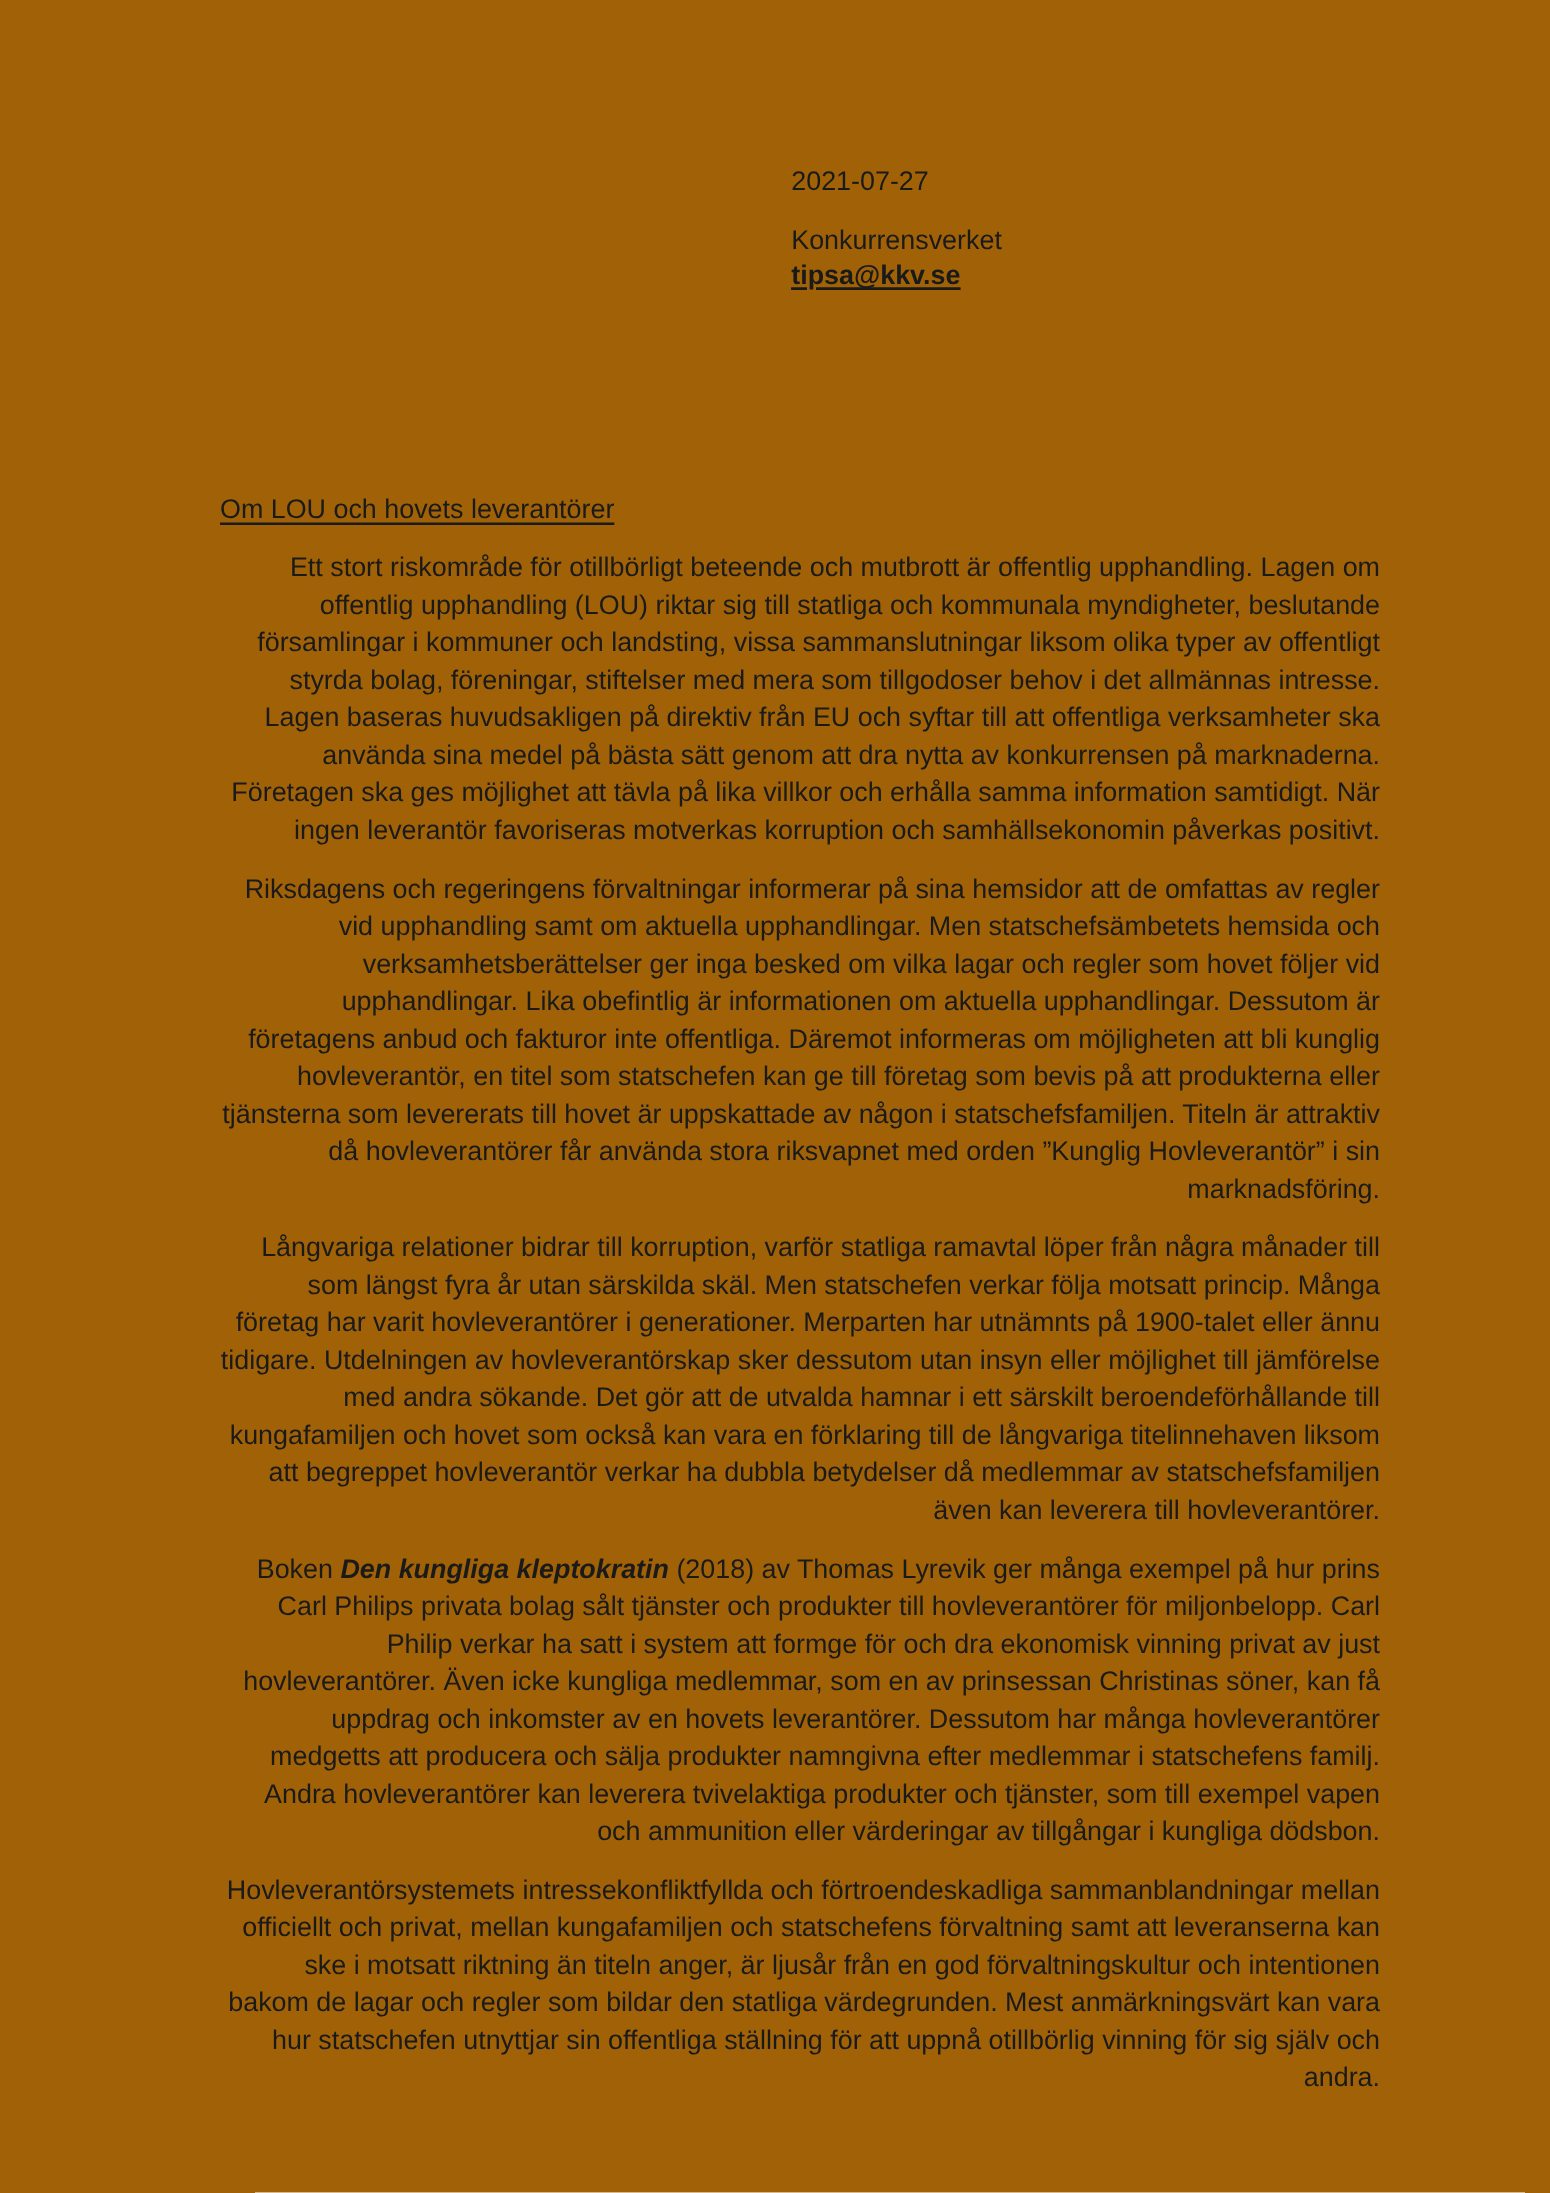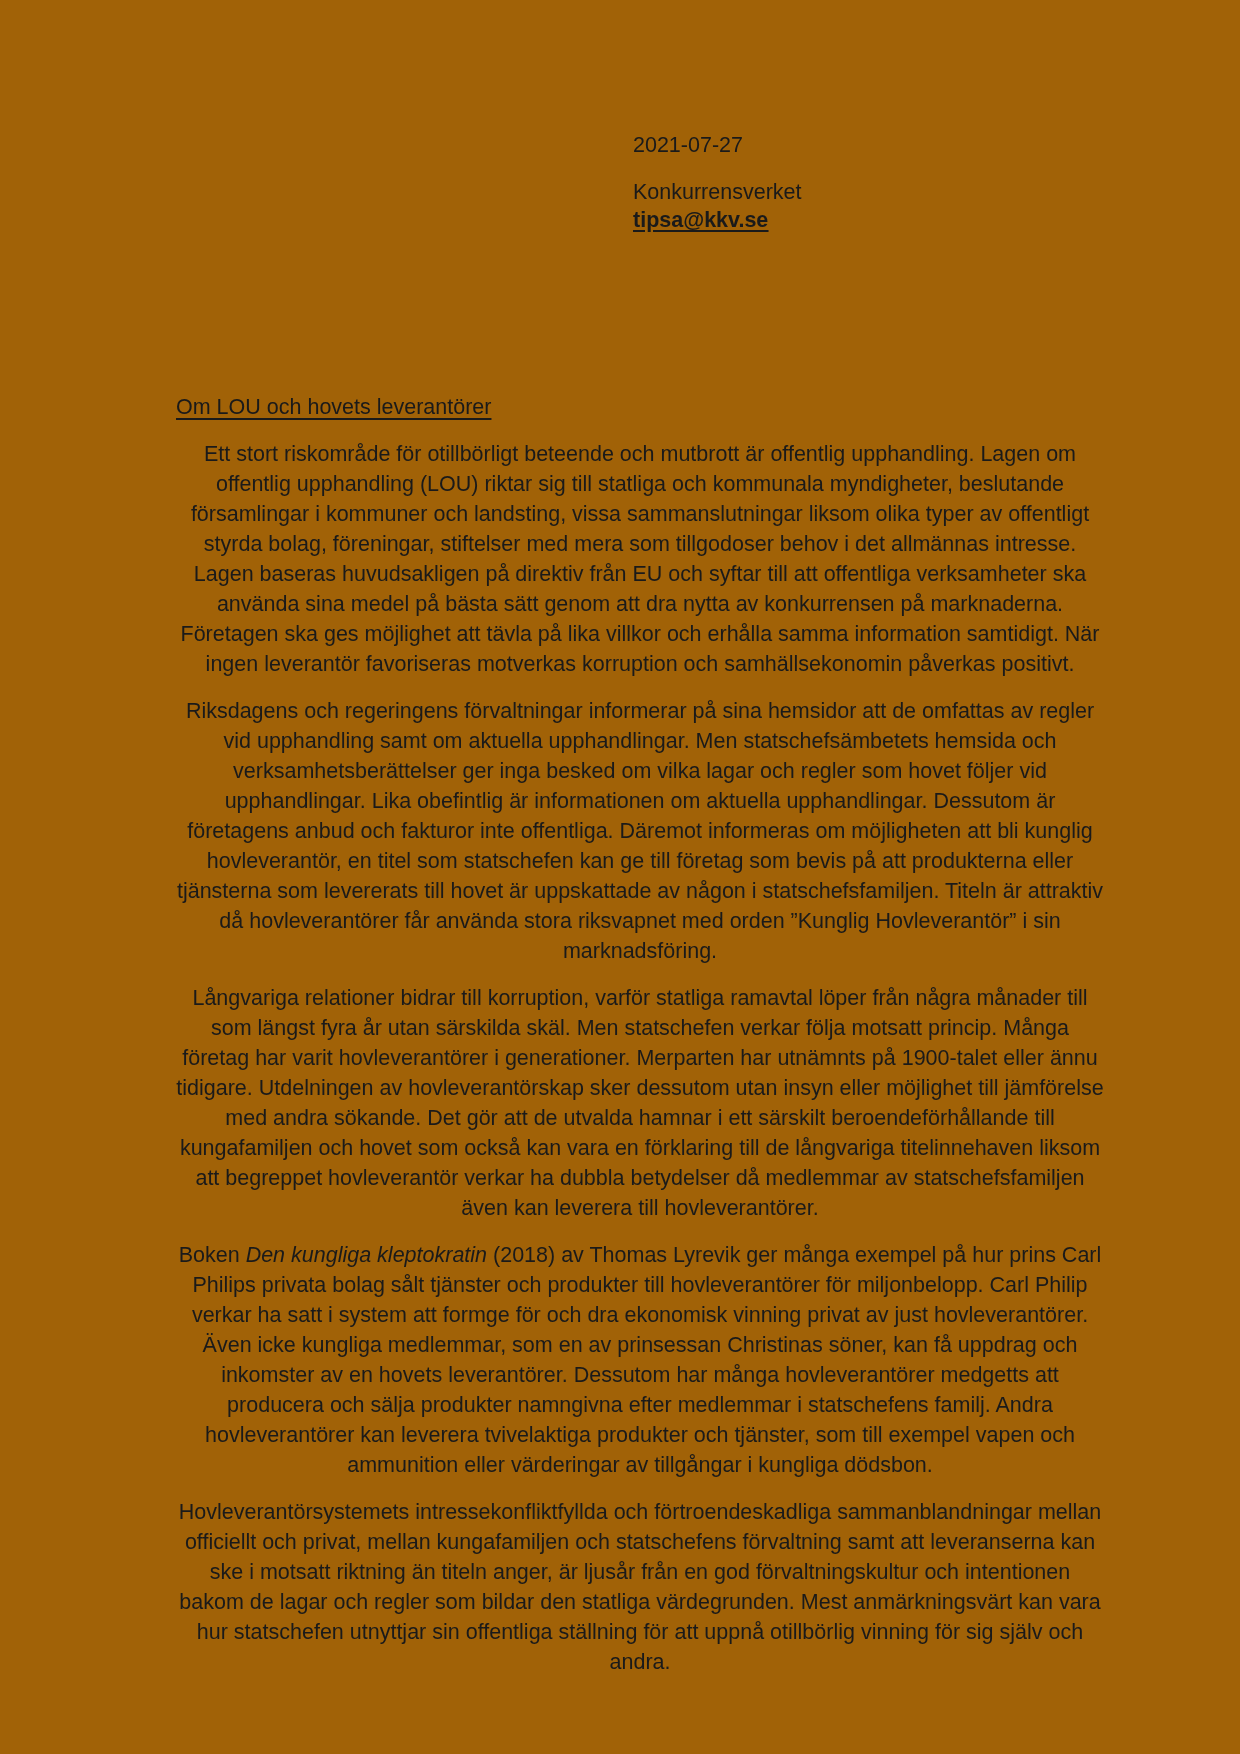--- a/index.html
+++ b/index.html
@@ -45,23 +45,23 @@
     font-size: 21.5px;
     font-weight: normal;
     text-decoration: underline;
     text-underline-offset: 4px;
     margin-bottom: 19px;
   }
   .body-block p {
     font-size: 21.5px;
     line-height: 30px;
     margin-bottom: 17px;
-    text-align: center;
+    text-align: right;
   }
-  .body-block p em { font-style: italic; }
+  .body-block p em { font-style: italic; font-weight: bold; }
 </style>
 </head>
 <body>
 
 <div class="page">
 
   <div class="header-block">
     <div class="header-date">2021-07-27</div>
     <div class="header-recipient">Konkurrensverket</div>
     <div class="header-email">

